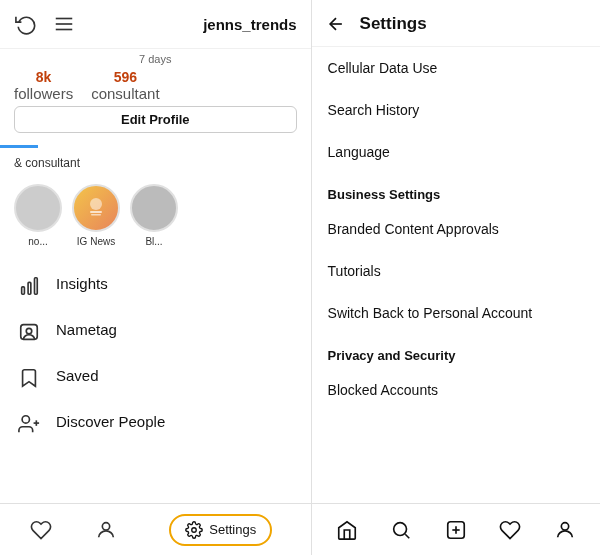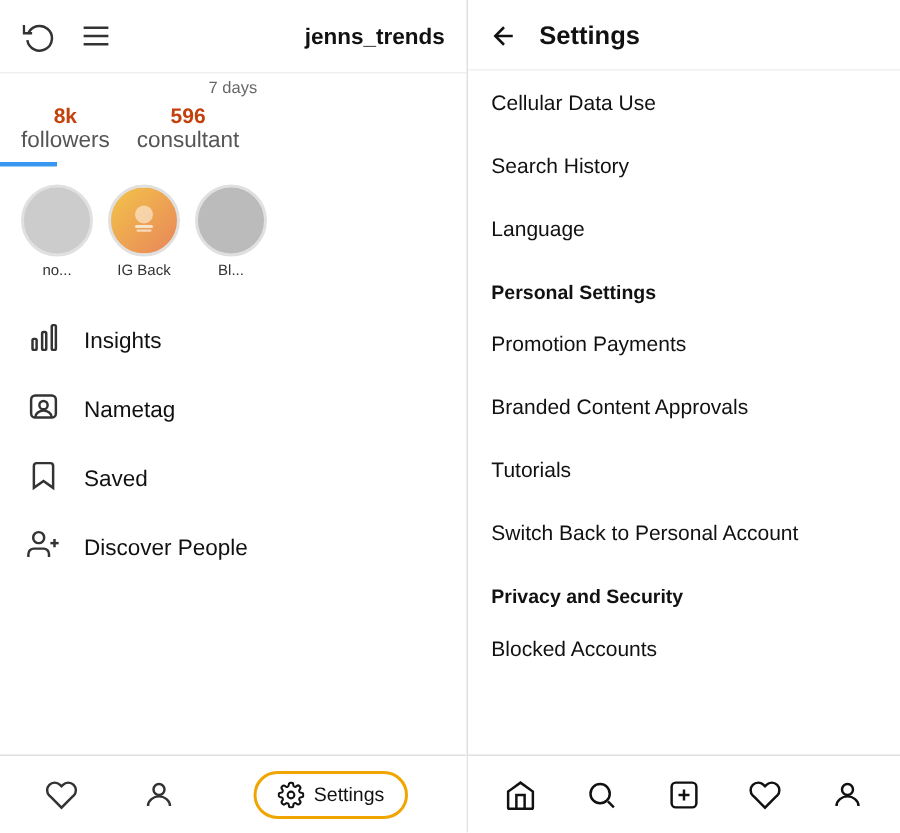--- a/index.html
+++ b/index.html
@@ -122,21 +122,21 @@
       color: #333;
       text-align: center;
     }
 
     .nav-menu {
       padding: 6px 0;
     }
 
     .nav-item {
       display: flex;
-      align-items: flex-end;
+      align-items: flex-start;
       gap: 16px;
       padding: 12px 18px;
       cursor: pointer;
       font-size: 15px;
       color: #111;
     }
 
     .nav-icon {
       width: 22px;
       height: 22px;
@@ -310,38 +310,40 @@
     <div class="stat-item">
       <span class="stat-value">8k</span>
       <span class="stat-label">followers</span>
     </div>
     <div class="stat-item">
       <span class="stat-value">596</span>
       <span class="stat-label">consultant</span>
     </div>
   </div>
 
+  <div class="edit-profile-btn">Edit Profile</div>
 
   <div style="height:3px;background:#3897f0;width:38px;margin:2px 0 6px 0;"></div>
 
+  <div class="consultant-text">&amp; consultant</div>
 
   <div class="stories-row">
     <div class="story-circle">
       <div class="story-avatar" style="background:#ccc;"></div>
       <span class="story-label">no...</span>
     </div>
     <div class="story-circle">
       <div class="story-avatar ig-news">
         <svg width="28" height="28" viewBox="0 0 28 28">
           <circle cx="14" cy="10" r="6" fill="rgba(255,255,255,0.5)"></circle>
           <rect x="8" y="17" width="12" height="2" rx="1" fill="rgba(255,255,255,0.7)"></rect>
           <rect x="9" y="20" width="10" height="1.5" rx="0.75" fill="rgba(255,255,255,0.6)"></rect>
         </svg>
       </div>
-      <span class="story-label">IG Back</span>
+      <span class="story-label">IG News</span>
     </div>
     <div class="story-circle">
       <div class="story-avatar" style="background:#bbb;"></div>
       <span class="story-label">Bl...</span>
     </div>
   </div>
 
   <div class="nav-menu">
 
     <div class="nav-item">
@@ -435,26 +437,23 @@
 
     <div class="settings-item">
       <span>Search History</span>
     </div>
 
     <div class="settings-item">
       <span>Language</span>
     </div>
 
     <div class="settings-section-header">
-      <span>Personal Settings</span>
-    </div>
-
-    <div class="settings-item">
-      <span>Promotion Payments</span>
-    </div>
+      <span>Business Settings</span>
+    </div>
+
 
     <div class="settings-item">
       <span>Branded Content Approvals</span>
     </div>
 
 
     <div class="settings-item">
       <span>Tutorials</span>
     </div>
 

